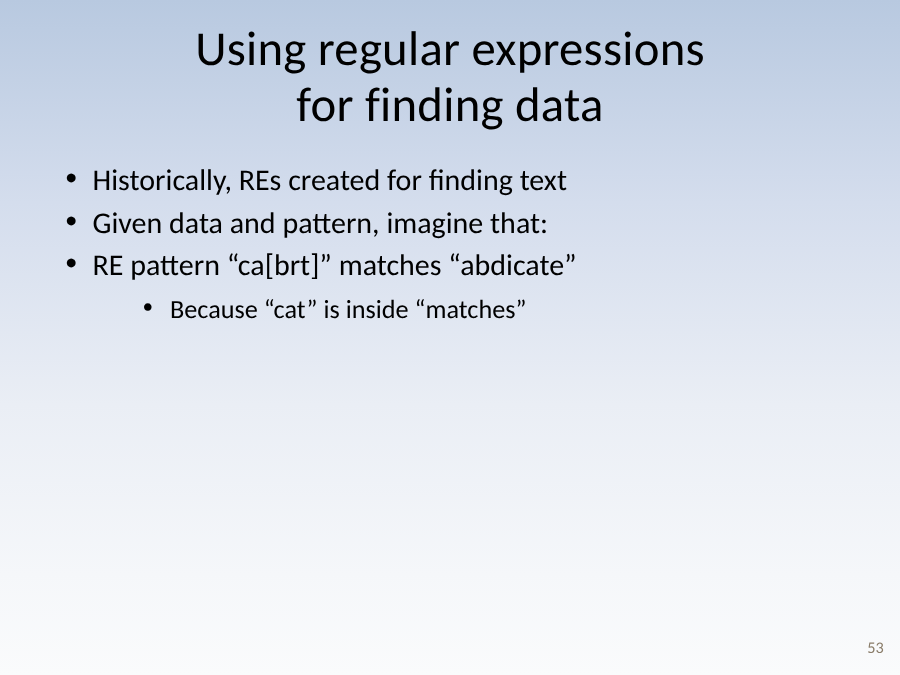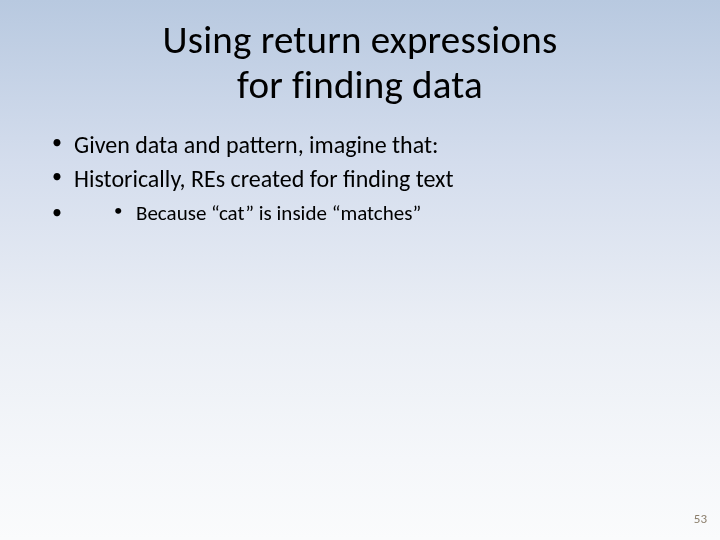--- a/index.html
+++ b/index.html
@@ -72,32 +72,33 @@
     right: 13px;
     font-size: 13px;
     color: #8a7d6a;
   }
 </style>
 </head>
 <body>
 
 <div class="slide">
   <h1 class="title">
-    <span>Using return expressions</span><br>
+    <span>Using regular expressions</span><br>
     <span>for finding data</span>
   </h1>
 
   <ul class="bullet-list">
+    <li>Historically, REs created for finding text</li>
     <li>Given data and pattern, imagine that:</li>
-    <li>Historically, REs created for finding text</li>
   </ul>
 
 
   <ul class="bullet-list">
     <li>
+      <span>RE pattern “ca[brt]” matches “abdicate”</span>
       <ul class="sub-list">
         <li>Because “cat” is inside “matches”</li>
       </ul>
     </li>
   </ul>
 </div>
 
 <div class="page-num">53</div>
 
 </body></html>

